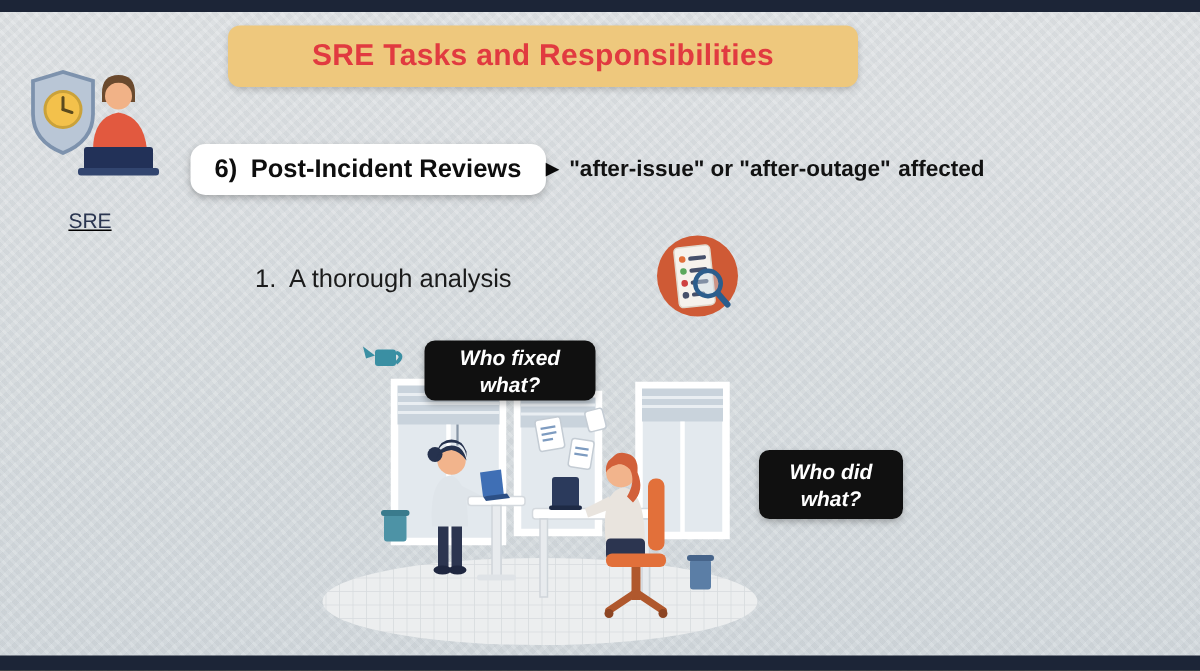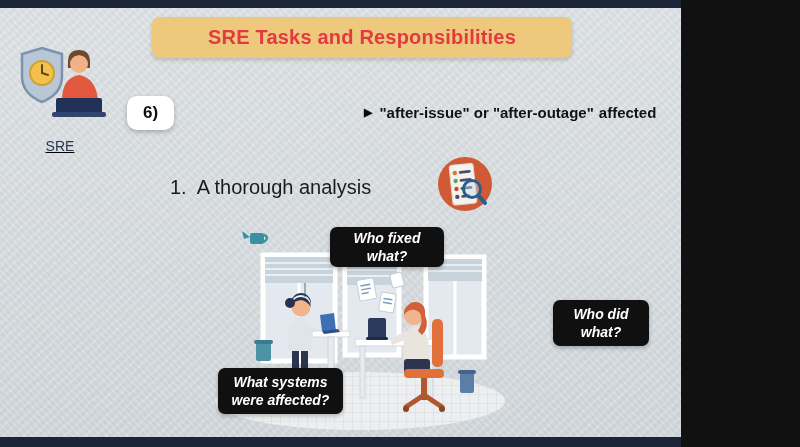--- a/index.html
+++ b/index.html
@@ -1,23 +1,22 @@
 <!DOCTYPE html>
 <html><head>
 <meta charset="utf-8">
 <style>
   html,body{margin:0;padding:0;background:#111;}
   .stage{
-    position:relative;width:636px;height:447px;overflow:hidden;
+    position:relative;width:800px;height:447px;overflow:hidden;
     font-family:"Liberation Sans", sans-serif;
     background:
       repeating-linear-gradient(47deg, rgba(255,255,255,0.05) 0 2px, rgba(90,100,110,0.04) 2px 5px),
       repeating-linear-gradient(-43deg, rgba(255,255,255,0.05) 0 3px, rgba(120,130,140,0.05) 3px 7px),
       linear-gradient(180deg,#e2e5e7 0%,#dadfe2 55%,#d4dade 100%);
-    padding-left: 45px;
   }
   .letterbox{position:absolute;left:0;width:800px;background:#1c2537;}
   .letterbox.top{top:0;height:8px;}
   .letterbox.bottom{bottom:0;height:10px;}
 
   .title-banner{
     position:absolute;left:152px;top:17px;width:420px;height:41px;
     background:#eec87d;border-radius:8px;
     display:flex;align-items:center;justify-content:center;
     box-shadow:0 2px 4px rgba(0,0,0,0.18);
@@ -39,33 +38,32 @@
 
   .subtitle{
     position:absolute;left:364px;top:104px;display:flex;align-items:center;
     font-size:15px;color:#121212;font-weight:600;white-space:nowrap;
   }
   .subtitle .arrow{font-size:11px;margin-right:7px;color:#0a0a0a;font-style:normal;}
   .subtitle .bold{font-weight:800;margin-left:5px;}
 
   .point{
     position:absolute;left:170px;top:176px;
-    font-size:20px;color:#1b1b1b;font-weight:500;white-space:pre-wrap;
+    font-size:17px;color:#1b1b1b;font-weight:500;white-space:pre-wrap;
   }
 
   .analysis-icon{position:absolute;left:436px;top:155px;}
   .illustration{position:absolute;left:208px;top:223px;}
 
   .callout{
     position:absolute;background:#101010;color:#ffffff;
     border-radius:7px;display:flex;align-items:center;justify-content:center;
     text-align:center;font-style:italic;font-weight:bold;font-size:14px;
     line-height:1.32;white-space:pre-line;
     box-shadow:0 2px 4px rgba(0,0,0,0.25);
-    margin-left:47px;
   }
   .callout.c1{left:283px;top:227px;width:114px;height:40px;}
   .callout.c2{left:118px;top:293px;width:141px;height:46px;}
   .callout.c3{left:506px;top:300px;width:96px;height:46px;font-style:italic;}
   .callout.c4{left:171px;top:368px;width:125px;height:46px;}
 </style>
 </head>
 <body>
 
 <div class="stage">
@@ -89,20 +87,21 @@
       <path d="M58 16 Q67 10 76 16 L76 13 Q67 6 58 13 Z" fill="#6b4a2e"></path>
       <path d="M50 58 Q50 36 67 33 Q84 36 86 58 Z" fill="#e2593f"></path>
       <rect x="44" y="56" width="46" height="16" rx="2" fill="#223158"></rect>
       <rect x="40" y="70" width="54" height="5" rx="2" fill="#32456f"></rect>
     </svg>
     <div class="sre-label">SRE</div>
   </div>
 
   <div class="heading-pill">
     <span>6)</span>
+    <span>Post-Incident Reviews</span>
   </div>
 
   <div class="subtitle">
     <span class="arrow">▶</span>
     <span>"after-issue" or "after-outage"</span>
     <span class="bold">affected</span>
   </div>
 
   <div class="point">1.  A thorough analysis</div>
 
@@ -221,17 +220,15 @@
     <g>
       <rect x="252" y="150" width="14" height="20" rx="2" fill="#5b7ea6"></rect>
       <rect x="250" y="147" width="18" height="4" rx="2" fill="#46648a"></rect>
     </g>
   </svg>
 
   <div class="callout c1">Who fixed
 what?</div>
   <div class="callout c3">Who did
 what?</div>
-  <div class="callout c4">What systems
-were affected?</div>
 
   <div class="letterbox bottom"></div>
 </div>
 
 </body></html>

